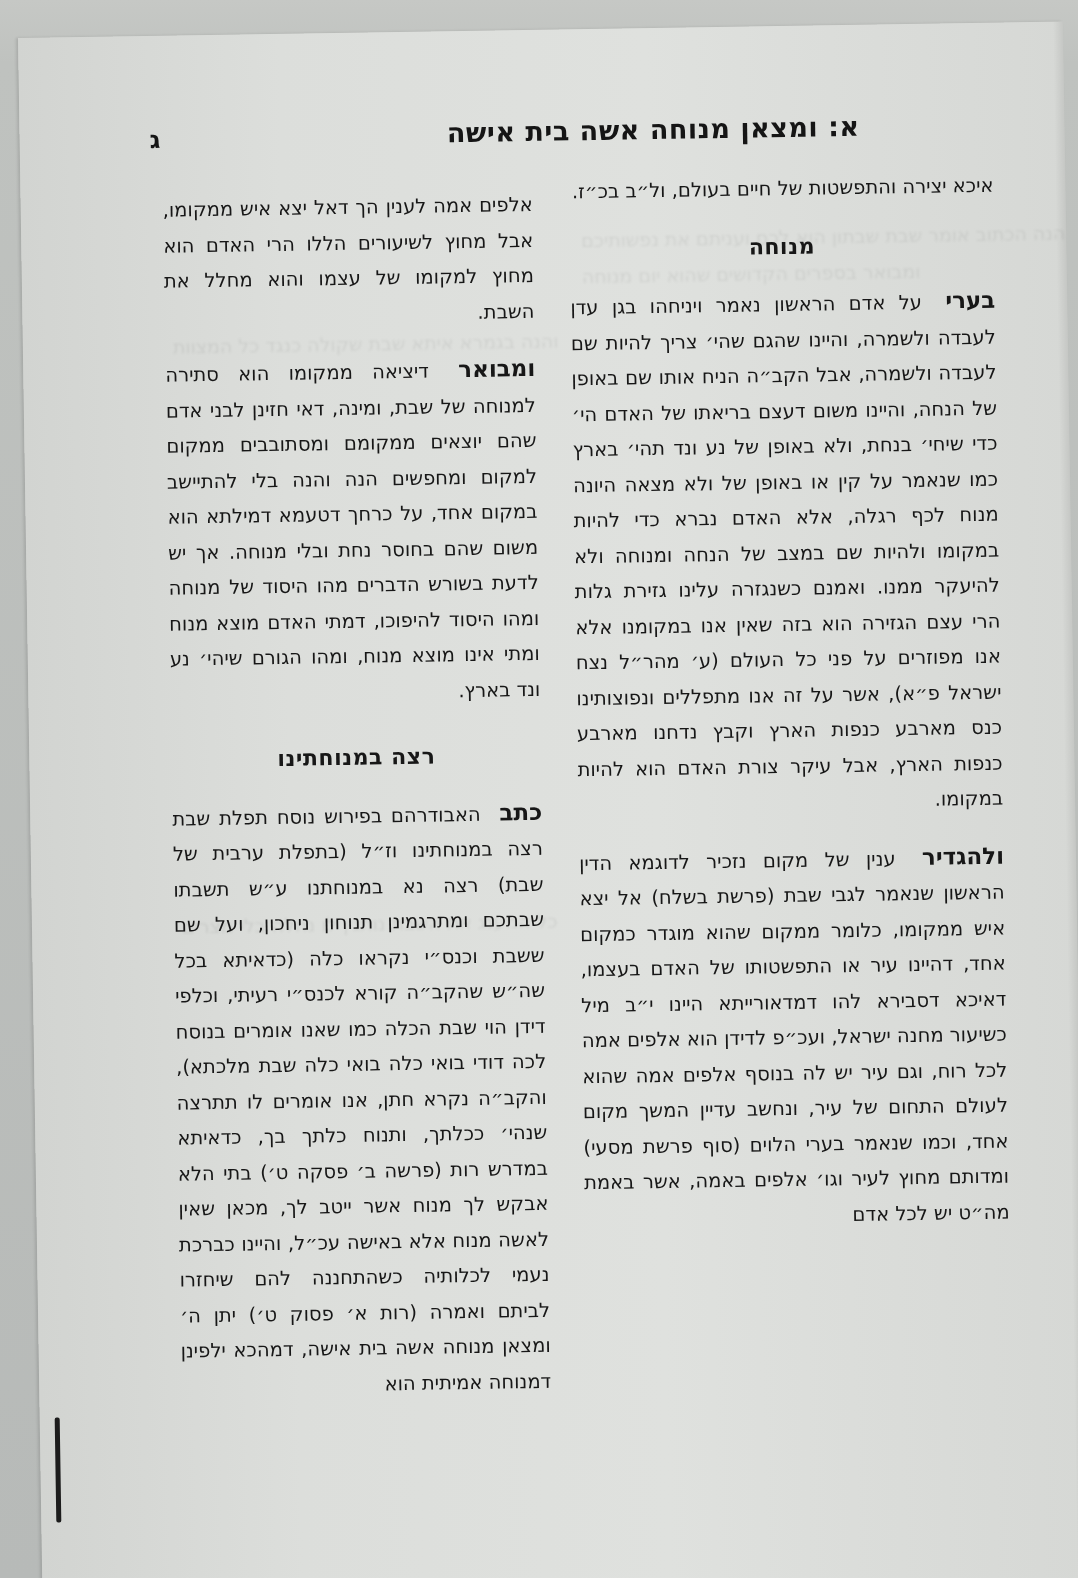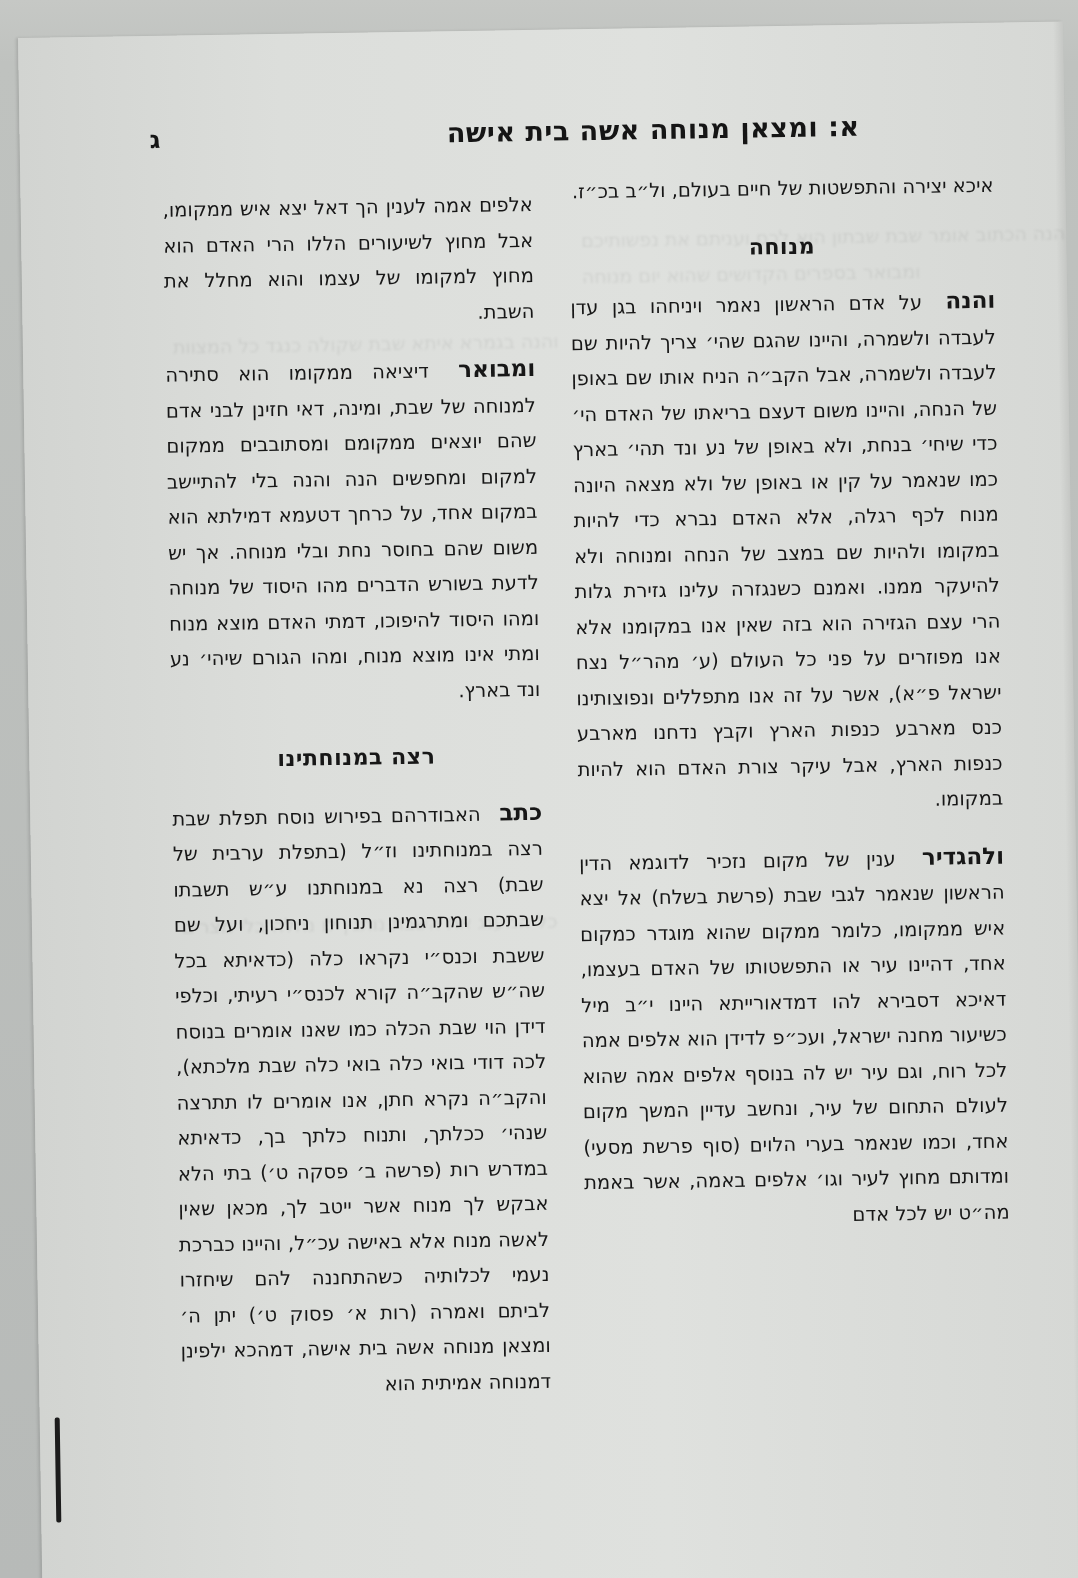--- a/index.html
+++ b/index.html
@@ -137,21 +137,21 @@
 
   <div class="running-head">
     <span class="running-title">א: ומצאן מנוחה אשה בית אישה</span>
     <span class="page-number">ג</span>
   </div>
 
   <div class="column col-right">
     <p class="para">איכא יצירה והתפשטות של חיים בעולם, ול״ב בכ״ז.</p>
     <div class="section-head">מנוחה</div>
     <p class="para">
-      <span class="lead">והנה</span>
+      <span class="lead">בערי</span>
       <span>על אדם הראשון נאמר ויניחהו בגן עדן לעבדה ולשמרה, והיינו שהגם שהי׳ צריך להיות שם לעבדה ולשמרה, אבל הקב״ה הניח אותו שם באופן של הנחה, והיינו משום דעצם בריאתו של האדם הי׳ כדי שיחי׳ בנחת, ולא באופן של נע ונד תהי׳ בארץ כמו שנאמר על קין או באופן של ולא מצאה היונה מנוח לכף רגלה, אלא האדם נברא כדי להיות במקומו ולהיות שם במצב של הנחה ומנוחה ולא להיעקר ממנו. ואמנם כשנגזרה עלינו גזירת גלות הרי עצם הגזירה הוא בזה שאין אנו במקומנו אלא אנו מפוזרים על פני כל העולם (ע׳ מהר״ל נצח ישראל פ״א), אשר על זה אנו מתפללים ונפוצותינו כנס מארבע כנפות הארץ וקבץ נדחנו מארבע כנפות הארץ, אבל עיקר צורת האדם הוא להיות במקומו.</span>
     </p>
     <p class="para" style="margin-top:22px;">
       <span class="lead">ולהגדיר</span>
       <span>ענין של מקום נזכיר לדוגמא הדין הראשון שנאמר לגבי שבת (פרשת בשלח) אל יצא איש ממקומו, כלומר ממקום שהוא מוגדר כמקום אחד, דהיינו עיר או התפשטותו של האדם בעצמו, דאיכא דסבירא להו דמדאורייתא היינו י״ב מיל כשיעור מחנה ישראל, ועכ״פ לדידן הוא אלפים אמה לכל רוח, וגם עיר יש לה בנוסף אלפים אמה שהוא לעולם התחום של עיר, ונחשב עדיין המשך מקום אחד, וכמו שנאמר בערי הלוים (סוף פרשת מסעי) ומדותם מחוץ לעיר וגו׳ אלפים באמה, אשר באמת מה״ט יש לכל אדם</span>
     </p>
   </div>
 
   <div class="column col-left">
     <p class="para">אלפים אמה לענין הך דאל יצא איש ממקומו, אבל מחוץ לשיעורים הללו הרי האדם הוא מחוץ למקומו של עצמו והוא מחלל את השבת.</p>

